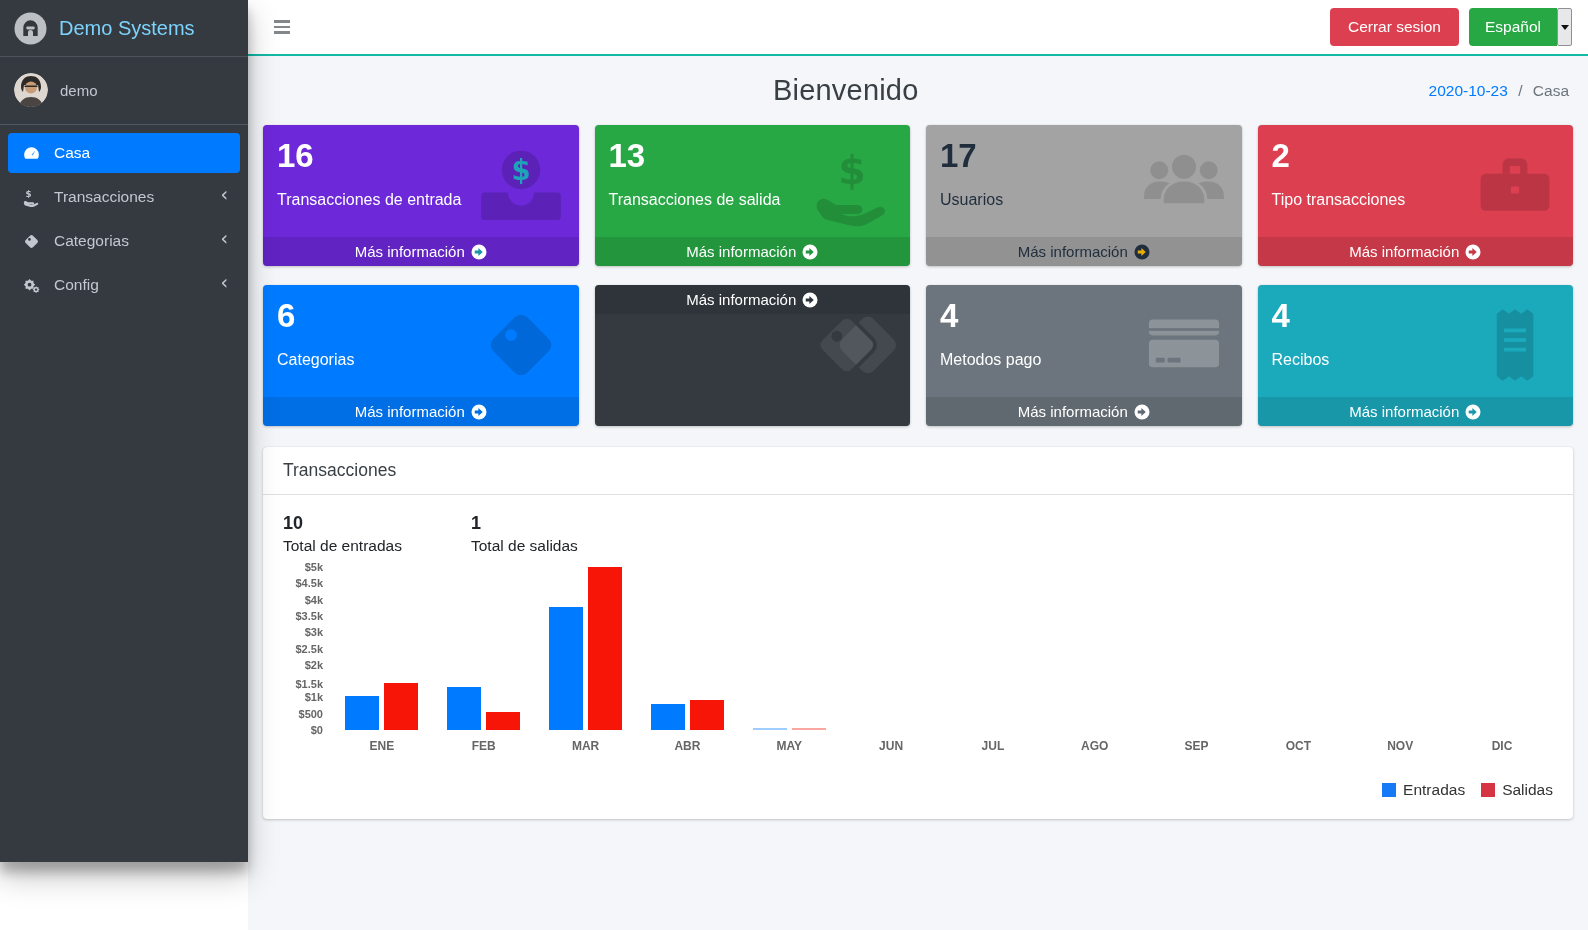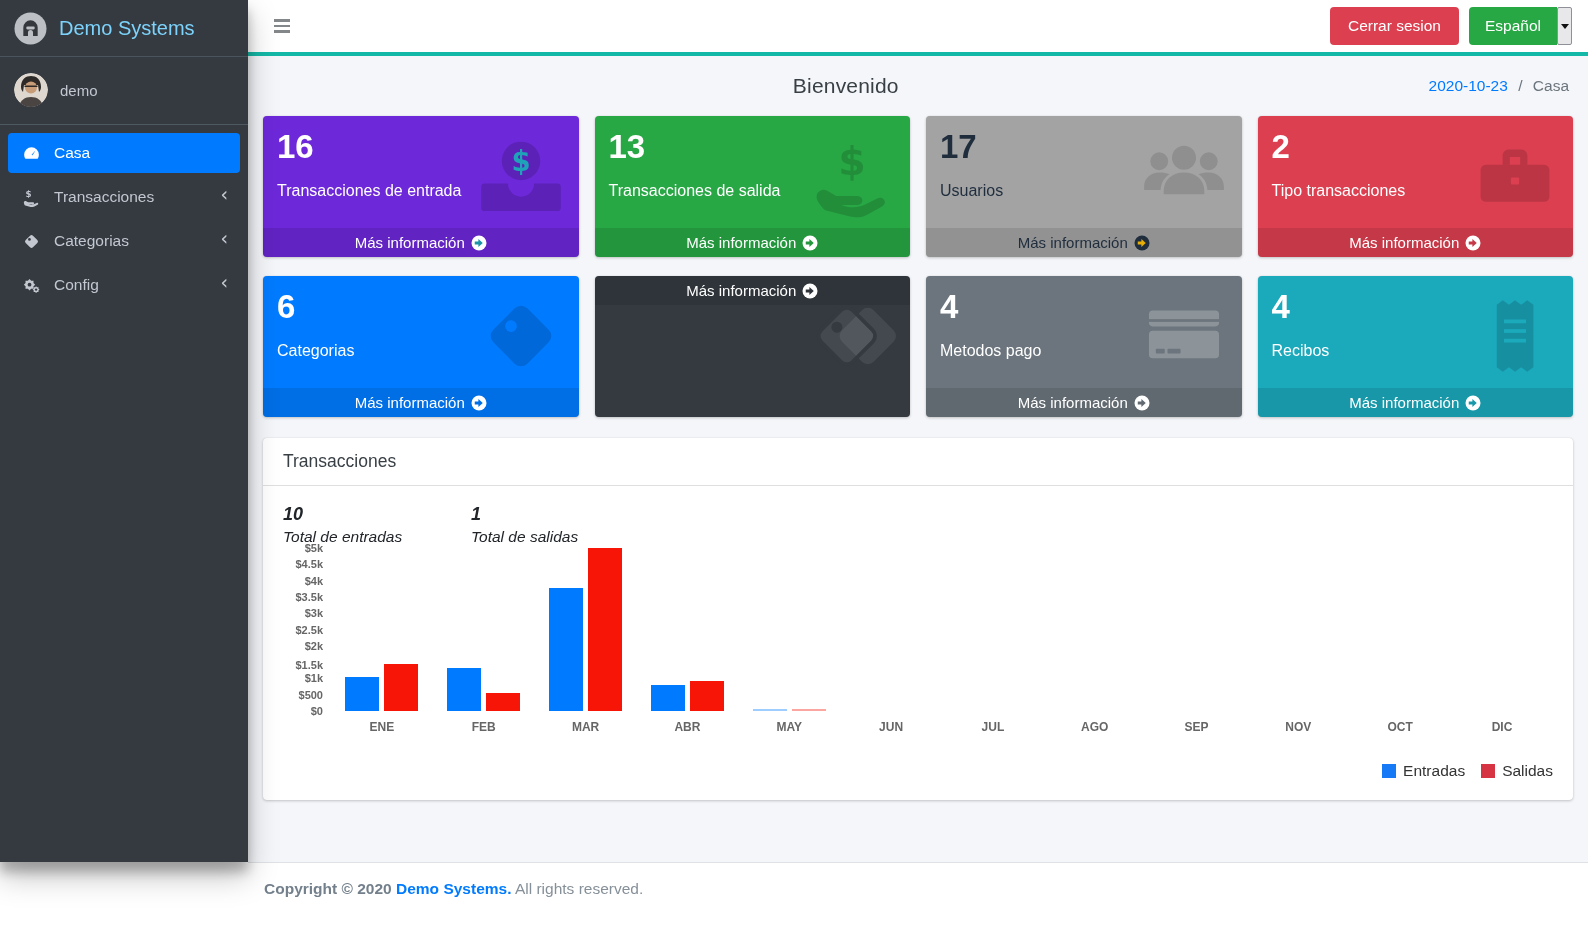--- a/index.html
+++ b/index.html
@@ -39,21 +39,21 @@
   .nav-icon { width: 26px; margin-right: 10px; display: flex; justify-content: center; align-items: center; }
   .nav-icon svg { width: 19px; height: 19px; }
   .chevron {
     position: absolute; right: 12px; font-size: 19px; line-height: 1;
     font-family: "DejaVu Sans", sans-serif; color: inherit; top: 8px;
   }
 
   
   .main { position: absolute; left: 248px; top: 0; width: 1340px; height: 930px; display: flex; flex-direction: column; }
   .topbar {
-    height: 56px; background: #ffffff; border-bottom: 4px solid #14b8a6;
+    height: 56px; background: #ffffff; border-bottom: 2px solid #14b8a6;
     display: flex; align-items: center; padding: 0 16px 0 22px; flex: 0 0 56px;
   }
   .hamburger { display: inline-flex; flex-direction: column; gap: 3px; cursor: pointer; padding: 4px; }
   .hamburger i { display: block; width: 16px; height: 2.6px; background: #848789; }
   .topbar-right { margin-left: auto; display: flex; align-items: stretch; gap: 10px; height: 38px; }
   .btn-logout {
     background: #dc4050; color: #fff; border: none; border-radius: 4px;
     font-size: 15.5px; padding: 0 18px; cursor: pointer; font-family: inherit;
   }
   .lang-select { display: flex; cursor: pointer; }
@@ -68,21 +68,21 @@
   }
   .lang-caret-box .caret {
     width: 0; height: 0; border-left: 4px solid transparent;
     border-right: 4px solid transparent; border-top: 5px solid #111;
   }
 
   
   .content { background: #f4f6f9; flex: 1 1 auto; padding: 14px 15px 0 15px; overflow: hidden; }
   .content-header { display: flex; align-items: center; margin: 4px 0 18px 0; }
   .content-header h1 {
-    flex: 1 1 auto; text-align: center; font-size: 21px; font-weight: 400;
+    flex: 1 1 auto; text-align: center; font-size: 29px; font-weight: 400;
     color: #383f45; letter-spacing: .2px;
   }
   .breadcrumb { flex: 0 0 auto; font-size: 15.5px; padding-right: 4px; }
   .breadcrumb a { color: #007bff; text-decoration: none; cursor: pointer; }
   .breadcrumb .sep { color: #6c757d; margin: 0 6px; }
   .breadcrumb .current { color: #6c757d; }
 
   
   .boxes { display: grid; grid-template-columns: repeat(4, 1fr); gap: 19px 16px; margin-bottom: 21px; }
   .small-box {
@@ -105,21 +105,21 @@
   
   .card {
     background: #fff; border-radius: 4px; margin-bottom: 17px;
     box-shadow: 0 0 1px rgba(0,0,0,.125), 0 1px 3px rgba(0,0,0,.2);
   }
   .card-header {
     padding: 13px 20px; font-size: 17.5px; color: #383f45;
     border-bottom: 1px solid rgba(0,0,0,.125);
   }
   .card-body { padding: 18px 20px 20px 20px; }
-  .stats { display: flex; margin-bottom: 2px; font-style: italic; }
+  .stats { display: flex; margin-bottom: 12px; }
   .stat { min-width: 188px; }
   .stat .v { font-size: 18px; font-weight: 700; color: #212529; }
   .stat .l { font-size: 15.5px; color: #212529; margin-top: 3px; }
   .chart-row { display: flex; align-items: flex-end; }
   .y-axis { position: relative; width: 48px; height: 187px; flex: 0 0 48px; }
   .y-axis span {
     position: absolute; right: 8px; font-size: 11px; font-weight: 700; color: #666;
     transform: translateY(50%); white-space: nowrap;
   }
   .plot { flex: 1 1 auto; display: flex; }
@@ -502,28 +502,28 @@
                     <div class="bar" style="background: rgb(0, 123, 255); height: 0px;"></div>
                     <div class="bar" style="background: rgb(246, 21, 7); height: 0px;"></div>
                   </div>
                   <div class="month">SEP</div>
                 </div>
                 <div class="group">
                   <div class="bars">
                     <div class="bar" style="background: rgb(0, 123, 255); height: 0px;"></div>
                     <div class="bar" style="background: rgb(246, 21, 7); height: 0px;"></div>
                   </div>
+                  <div class="month">OCT</div>
+                </div>
+                <div class="group">
+                  <div class="bars">
+                    <div class="bar" style="background: rgb(0, 123, 255); height: 0px;"></div>
+                    <div class="bar" style="background: rgb(246, 21, 7); height: 0px;"></div>
+                  </div>
                   <div class="month">NOV</div>
-                </div>
-                <div class="group">
-                  <div class="bars">
-                    <div class="bar" style="background: rgb(0, 123, 255); height: 0px;"></div>
-                    <div class="bar" style="background: rgb(246, 21, 7); height: 0px;"></div>
-                  </div>
-                  <div class="month">OCT</div>
                 </div>
                 <div class="group">
                   <div class="bars">
                     <div class="bar" style="background: rgb(0, 123, 255); height: 0px;"></div>
                     <div class="bar" style="background: rgb(246, 21, 7); height: 0px;"></div>
                   </div>
                   <div class="month">DIC</div>
                 </div>
               </div>
           </div>
@@ -534,20 +534,15 @@
               </div>
               <div class="legend-item">
                 <span class="legend-swatch" style="background:#d63343"></span>
                   <span>Salidas</span>
               </div>
             </div>
         </div>
       </div>
     </div>
 
-    <footer class="footer">
-      <span class="bold">Copyright © 2020</span>
-      <a>Demo Systems.</a>
-      <span>All rights reserved.</span>
-    </footer>
 
   </div>
 </div>
 
 </body></html>

